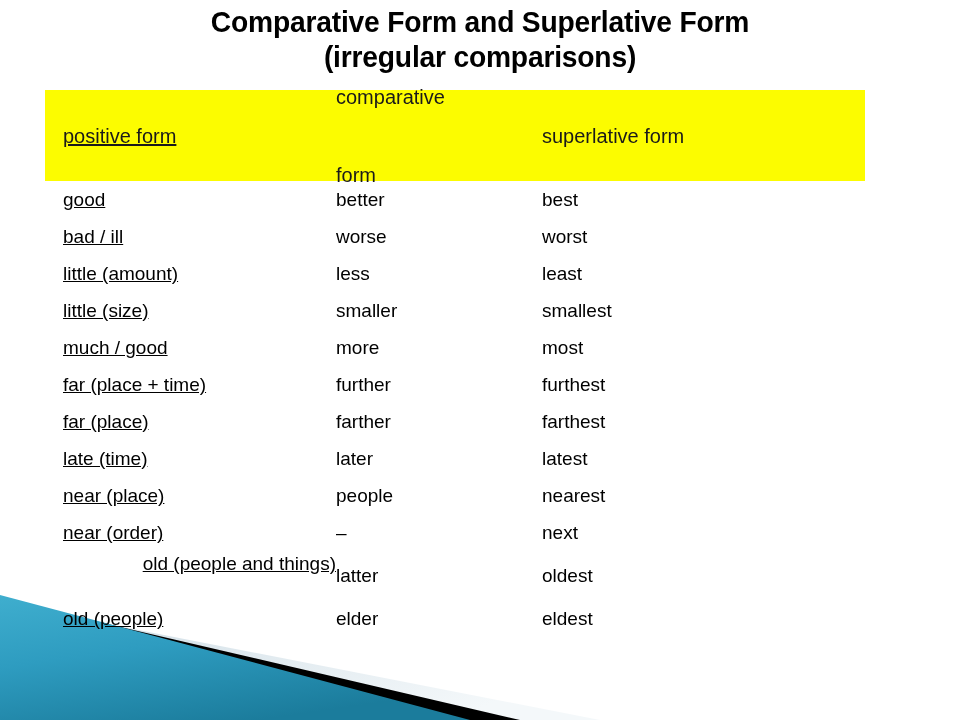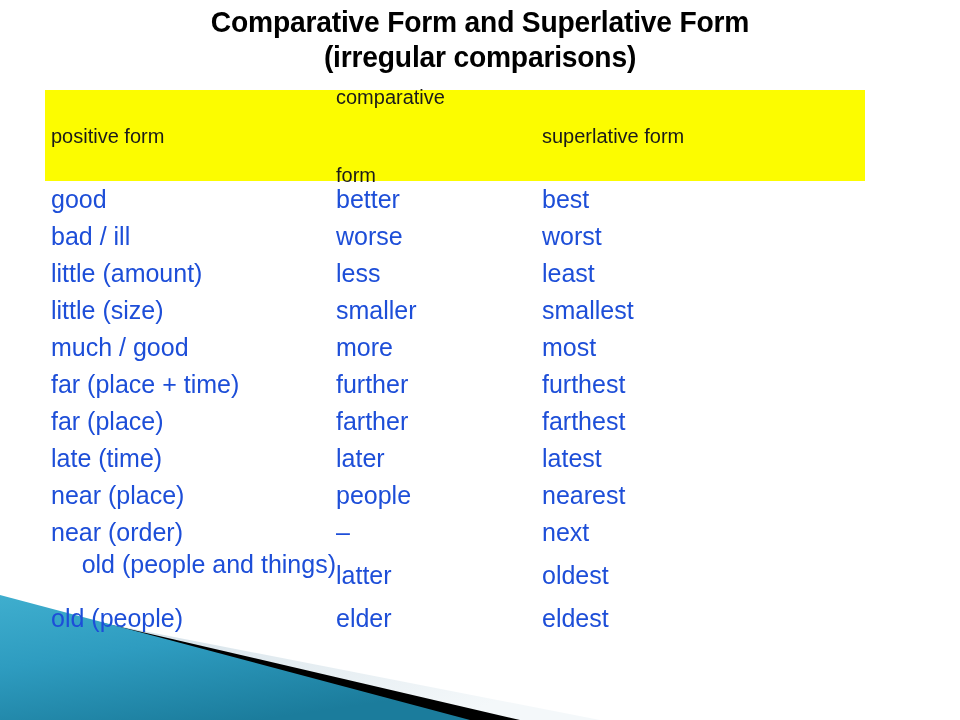--- a/index.html
+++ b/index.html
@@ -49,26 +49,26 @@
     width: 895px;
     z-index: 4;
   }
   .row {
     display: flex;
     align-items: flex-start;
     box-sizing: border-box;
   }
   .cell {
     box-sizing: border-box;
-    color: #1d4ed8;
-    font-size: 25px;
+    color: #000000;
+    font-size: 19px;
     line-height: 37px;
     white-space: pre-wrap;
   }
-  .c1 { width: 291px; padding-left: 6px; }
+  .c1 { width: 291px; padding-left: 18px; text-decoration: underline; }
   .c2 { width: 206px; }
   .c3 { width: 392px; }
 
   
   #header-row {
     background: #FCFC00;
     height: 91px;
     align-items: center;
   }
   #header-row .cell {

